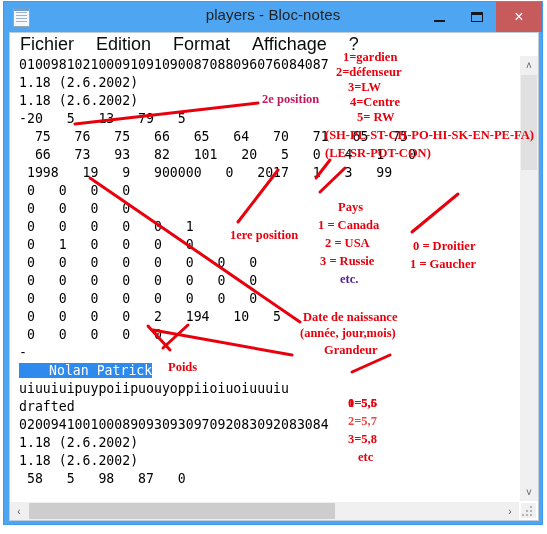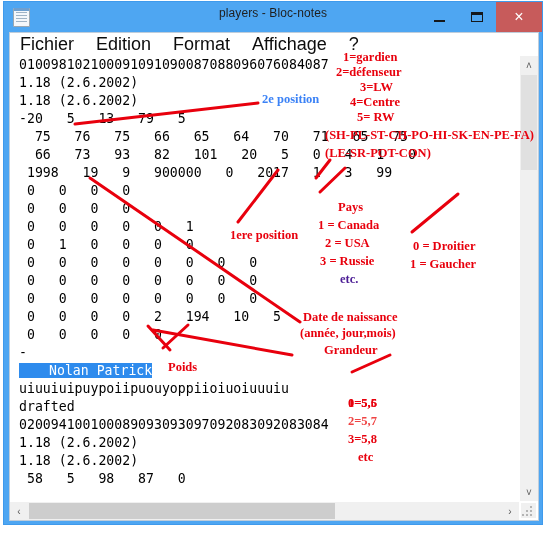--- a/index.html
+++ b/index.html
@@ -30,21 +30,21 @@
   .app-icon:before{
     content:"";position:absolute;left:2px;top:3px;width:11px;height:1px;
     background:#9fb3c6;box-shadow:0 3px 0 #9fb3c6,0 6px 0 #9fb3c6,0 9px 0 #9fb3c6;
   }
   .app-icon:after{
     content:"";position:absolute;left:0;top:-1px;width:15px;height:3px;
     background:#6d9fd0;
   }
   .title-text{
     position:absolute;left:0;right:0;top:4px;text-align:center;
-    font-size:12px;color:#1f1f1f;letter-spacing:.1px;
+    font-size:15px;color:#1f1f1f;letter-spacing:.1px;
   }
   .win-btns{position:absolute;right:0;top:0;height:30px;display:flex;}
   .win-btn{
     width:38px;height:30px;display:flex;align-items:center;justify-content:center;
     color:#101010;font-size:13px;
   }
   .win-btn.min span{display:block;width:11px;height:2px;background:#14181c;margin-top:7px;}
   .win-btn.max span{display:block;width:12px;height:10px;border:1.6px solid #14181c;box-sizing:border-box;}
   .win-btn.max span:before{content:"";display:block;height:2px;background:#14181c;}
   .win-btn.close{width:46px;background:#c75b5b;color:#ffffff;font-size:16px;font-weight:400;}
@@ -215,26 +215,26 @@
         <line x1="330" y1="160" x2="316" y2="178" stroke="#e8000d" stroke-width="3" stroke-linecap="round"></line>
         <line x1="458" y1="194" x2="412" y2="232" stroke="#e8000d" stroke-width="3" stroke-linecap="round"></line>
         <line x1="90" y1="178" x2="300" y2="322" stroke="#e8000d" stroke-width="3" stroke-linecap="round"></line>
         <line x1="153" y1="330" x2="292" y2="355" stroke="#e8000d" stroke-width="3" stroke-linecap="round"></line>
         <line x1="148" y1="326" x2="170" y2="350" stroke="#e8000d" stroke-width="3" stroke-linecap="round"></line>
         <line x1="188" y1="325" x2="163" y2="348" stroke="#e8000d" stroke-width="3" stroke-linecap="round"></line>
         <line x1="390" y1="355" x2="352" y2="372" stroke="#e8000d" stroke-width="3" stroke-linecap="round"></line>
       </svg>
   <div class="rtext" style="left: 343px; top: 50px; color: rgb(232, 0, 13);">1=gardien</div>
       <div class="rtext" style="left: 336px; top: 65px; color: rgb(232, 0, 13);">2=défenseur</div>
-      <div class="rtext" style="left: 360px; top: 80px; color: rgb(232, 0, 13);">3=LW</div>
+      <div class="rtext" style="left: 348px; top: 80px; color: rgb(232, 0, 13);">3=LW</div>
       <div class="rtext" style="left: 350px; top: 95px; color: rgb(232, 0, 13);">4=Centre</div>
       <div class="rtext" style="left: 357px; top: 110px; color: rgb(232, 0, 13);">5= RW</div>
       <div class="rtext" style="left: 325px; top: 128px; color: rgb(232, 0, 13);">(SH-PL-ST-CH-PO-HI-SK-EN-PE-FA)</div>
       <div class="rtext" style="left: 325px; top: 146px; color: rgb(232, 0, 13);">(LE-SR-POT-CON)</div>
-      <div class="rtext" style="left: 262px; top: 92px; color: #3b82f6;">2e position</div>
+      <div class="rtext" style="left: 262px; top: 92px; color: #be185d;">2e position</div>
       <div class="rtext" style="left: 230px; top: 228px; color: rgb(232, 0, 13);">1ere position</div>
       <div class="rtext" style="left: 338px; top: 200px; color: rgb(232, 0, 13);">Pays</div>
       <div class="rtext" style="left: 318px; top: 218px; color: rgb(232, 0, 13);">1 = Canada</div>
       <div class="rtext" style="left: 325px; top: 236px; color: rgb(232, 0, 13);">2 = USA</div>
       <div class="rtext" style="left: 320px; top: 254px; color: rgb(232, 0, 13);">3 = Russie</div>
       <div class="rtext" style="left: 340px; top: 272px; color: #4c1d95;">etc.</div>
       <div class="rtext" style="left: 413px; top: 239px; color: rgb(232, 0, 13);">0 = Droitier</div>
       <div class="rtext" style="left: 410px; top: 257px; color: rgb(232, 0, 13);">1 = Gaucher</div>
       <div class="rtext" style="left: 300px; top: 326px; color: rgb(232, 0, 13);">(année, jour,mois)</div>
       <div class="rtext" style="left: 303px; top: 310px; color: rgb(232, 0, 13);">Date de naissance</div>

